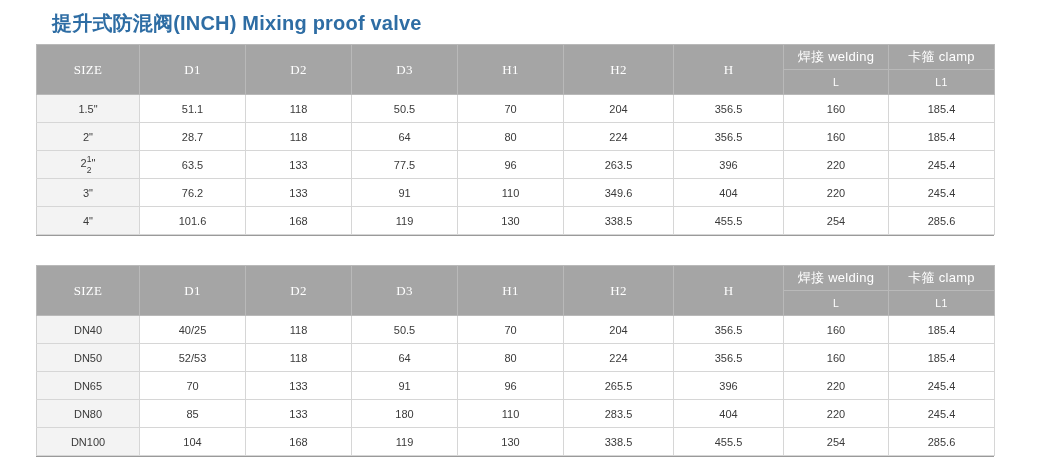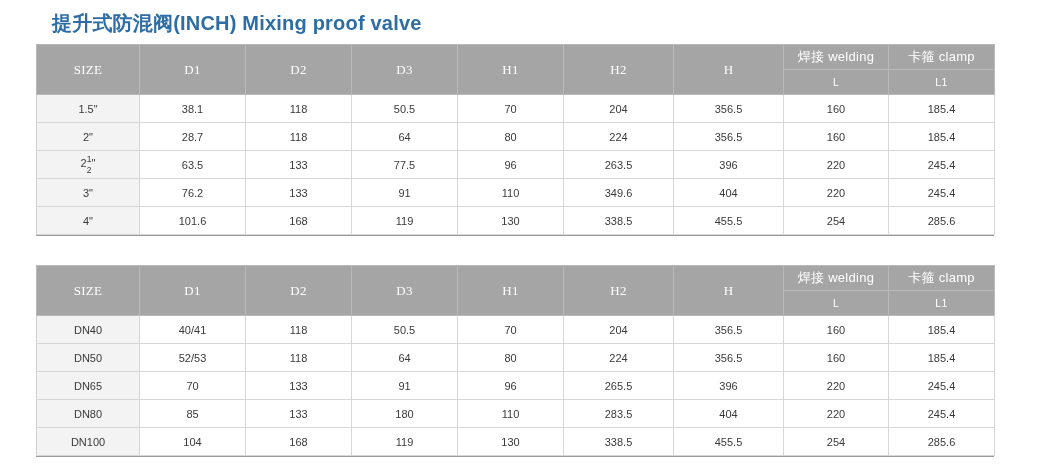--- a/index.html
+++ b/index.html
@@ -144,21 +144,21 @@
             <th class="grp">卡箍 clamp</th>
           </tr>
           <tr>
             <th class="sub">L</th>
             <th class="sub">L1</th>
           </tr>
         </thead>
         <tbody>
           <tr>
             <td class="sizecell">1.5"</td>
-            <td>38.1</td>
+            <td>51.1</td>
             <td>118</td>
             <td>50.5</td>
             <td>70</td>
             <td>204</td>
             <td>356.5</td>
             <td>160</td>
             <td>185.4</td>
           </tr>
           <tr>
             <td class="sizecell">2"</td>
@@ -236,21 +236,21 @@
             <th class="grp">卡箍 clamp</th>
           </tr>
           <tr>
             <th class="sub">L</th>
             <th class="sub">L1</th>
           </tr>
         </thead>
         <tbody>
           <tr>
             <td class="sizecell">DN40</td>
-            <td>40/41</td>
+            <td>40/25</td>
             <td>118</td>
             <td>50.5</td>
             <td>70</td>
             <td>204</td>
             <td>356.5</td>
             <td>160</td>
             <td>185.4</td>
           </tr>
           <tr>
             <td class="sizecell">DN50</td>

